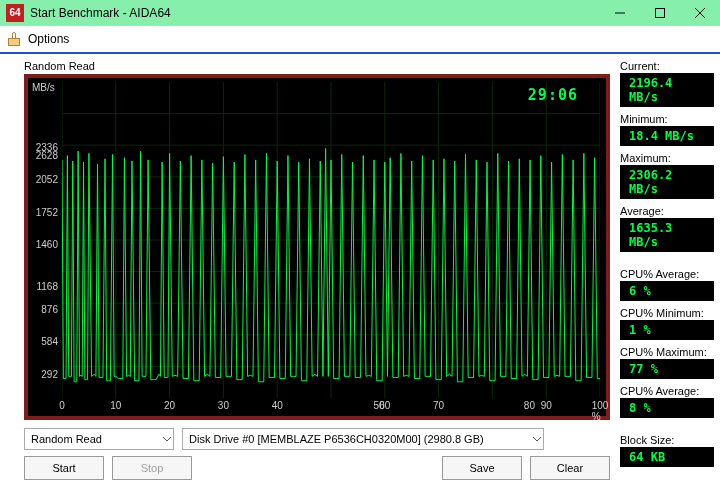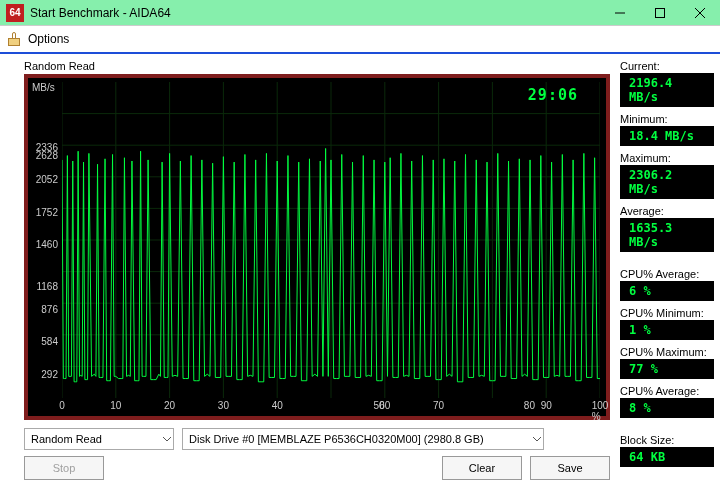--- a/index.html
+++ b/index.html
@@ -166,24 +166,25 @@
         <span class="lbl">Disk Drive #0  [MEMBLAZE P6536CH0320M00]  (2980.8 GB)</span>
         <span class="arrow">
             <svg viewBox="0 0 8 8">
               <path d="M0 2 L4 6 L8 2" fill="none" stroke="#555" stroke-width="1"></path>
             </svg>
           </span>
       </div>
     </div>
 
     <div class="btnrow">
+      <div class="btn">Start</div>
       <div class="btn disabled">Stop</div>
       <div class="spacer"></div>
+      <div class="btn">Save</div>
       <div class="btn">Clear</div>
-      <div class="btn">Save</div>
     </div>
   </div>
 
   <div class="right">
     <div class="stat">
       <div class="label">Current:</div>
       <div class="value">2196.4 MB/s</div>
     </div>
     <div class="stat">
       <div class="label">Minimum:</div>

